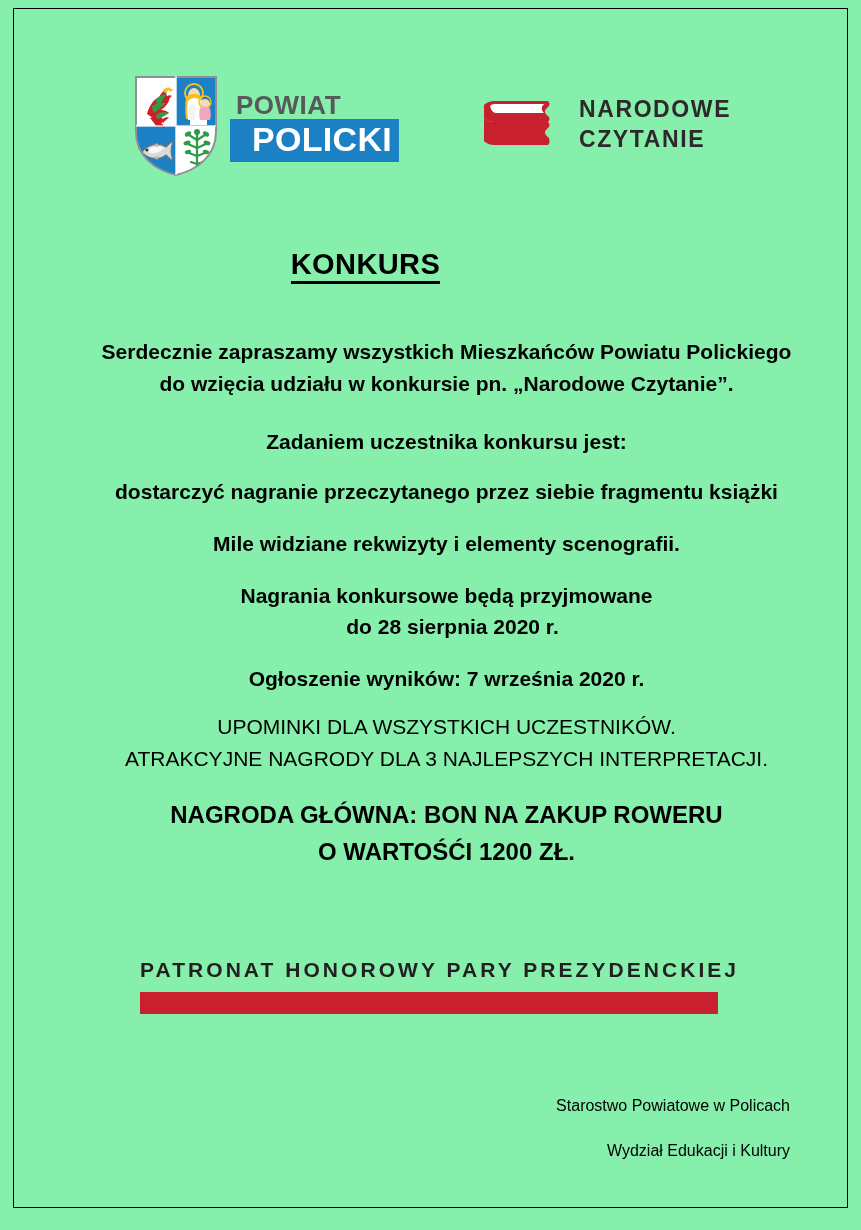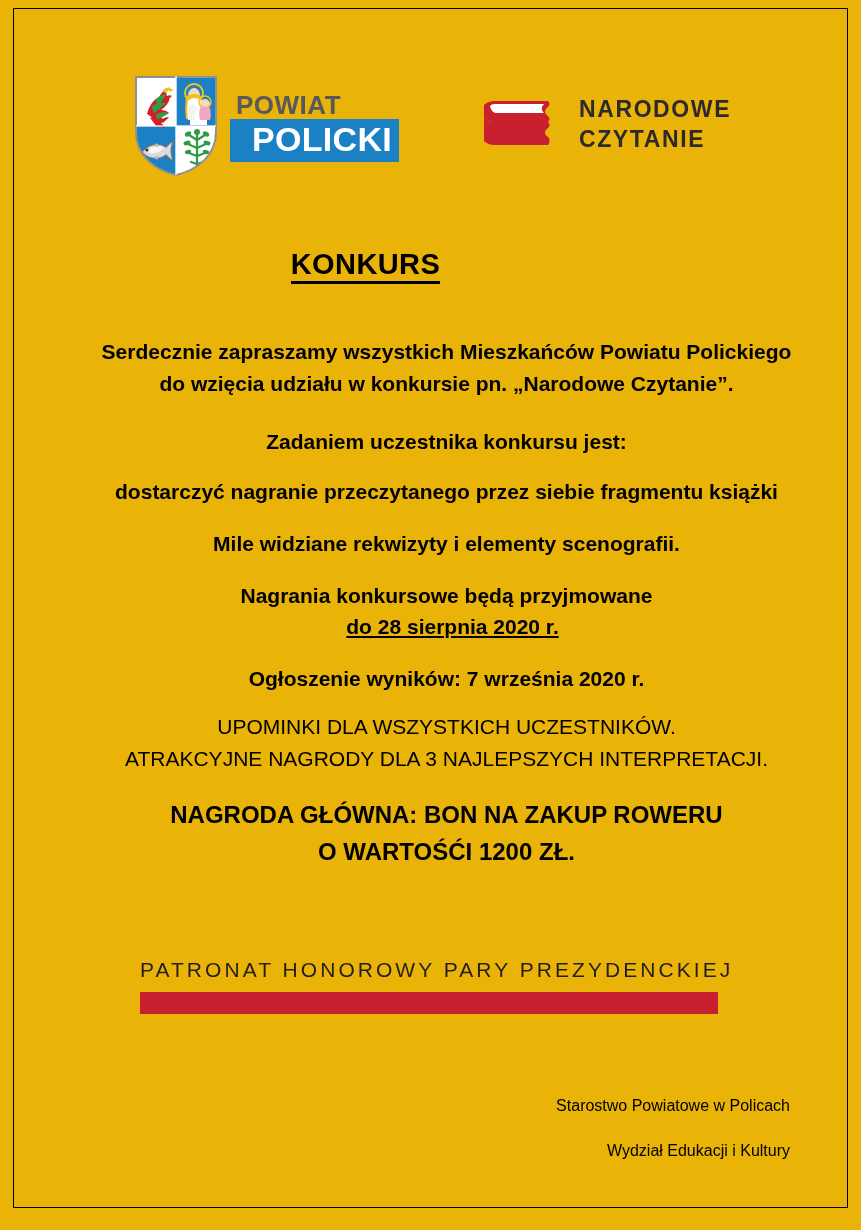--- a/index.html
+++ b/index.html
@@ -10,21 +10,21 @@
   }
   body {
     font-family: "Liberation Sans", "DejaVu Sans", sans-serif;
     color: #000000;
   }
 
   .page {
     position: relative;
     width: 861px;
     height: 1230px;
-    background: #eab308;
+    background: #86efac;
     overflow: hidden;
     box-sizing: border-box;
   }
 
   
   .page-frame {
     position: absolute;
     left: 13px;
     top: 8px;
     width: 835px;
@@ -130,40 +130,39 @@
     line-height: 1.52;
   }
   .blk.reg {
     font-weight: normal;
     font-size: 21px;
   }
   .blk.big {
     font-size: 24px;
   }
   .u {
-    text-decoration: underline;
     text-underline-offset: 2px;
     margin-left: 12px;
   }
   .gap-a { height: 26px; }
   .gap-b { height: 18px; }
   .gap-c { height: 20px; }
   .gap-d { height: 16px; }
   .gap-e { height: 22px; }
 
   
   .patronat {
     position: absolute;
     left: 140px;
     top: 958px;
     width: 578px;
   }
   .patronat-text {
     font-size: 21px;
-    font-weight: normal;
+    font-weight: bold;
     color: #231f20;
     letter-spacing: 3.05px;
     white-space: nowrap;
   }
   .patronat-bar {
     margin-top: 10px;
     width: 578px;
     height: 22px;
     background: #c8202e;
   }

